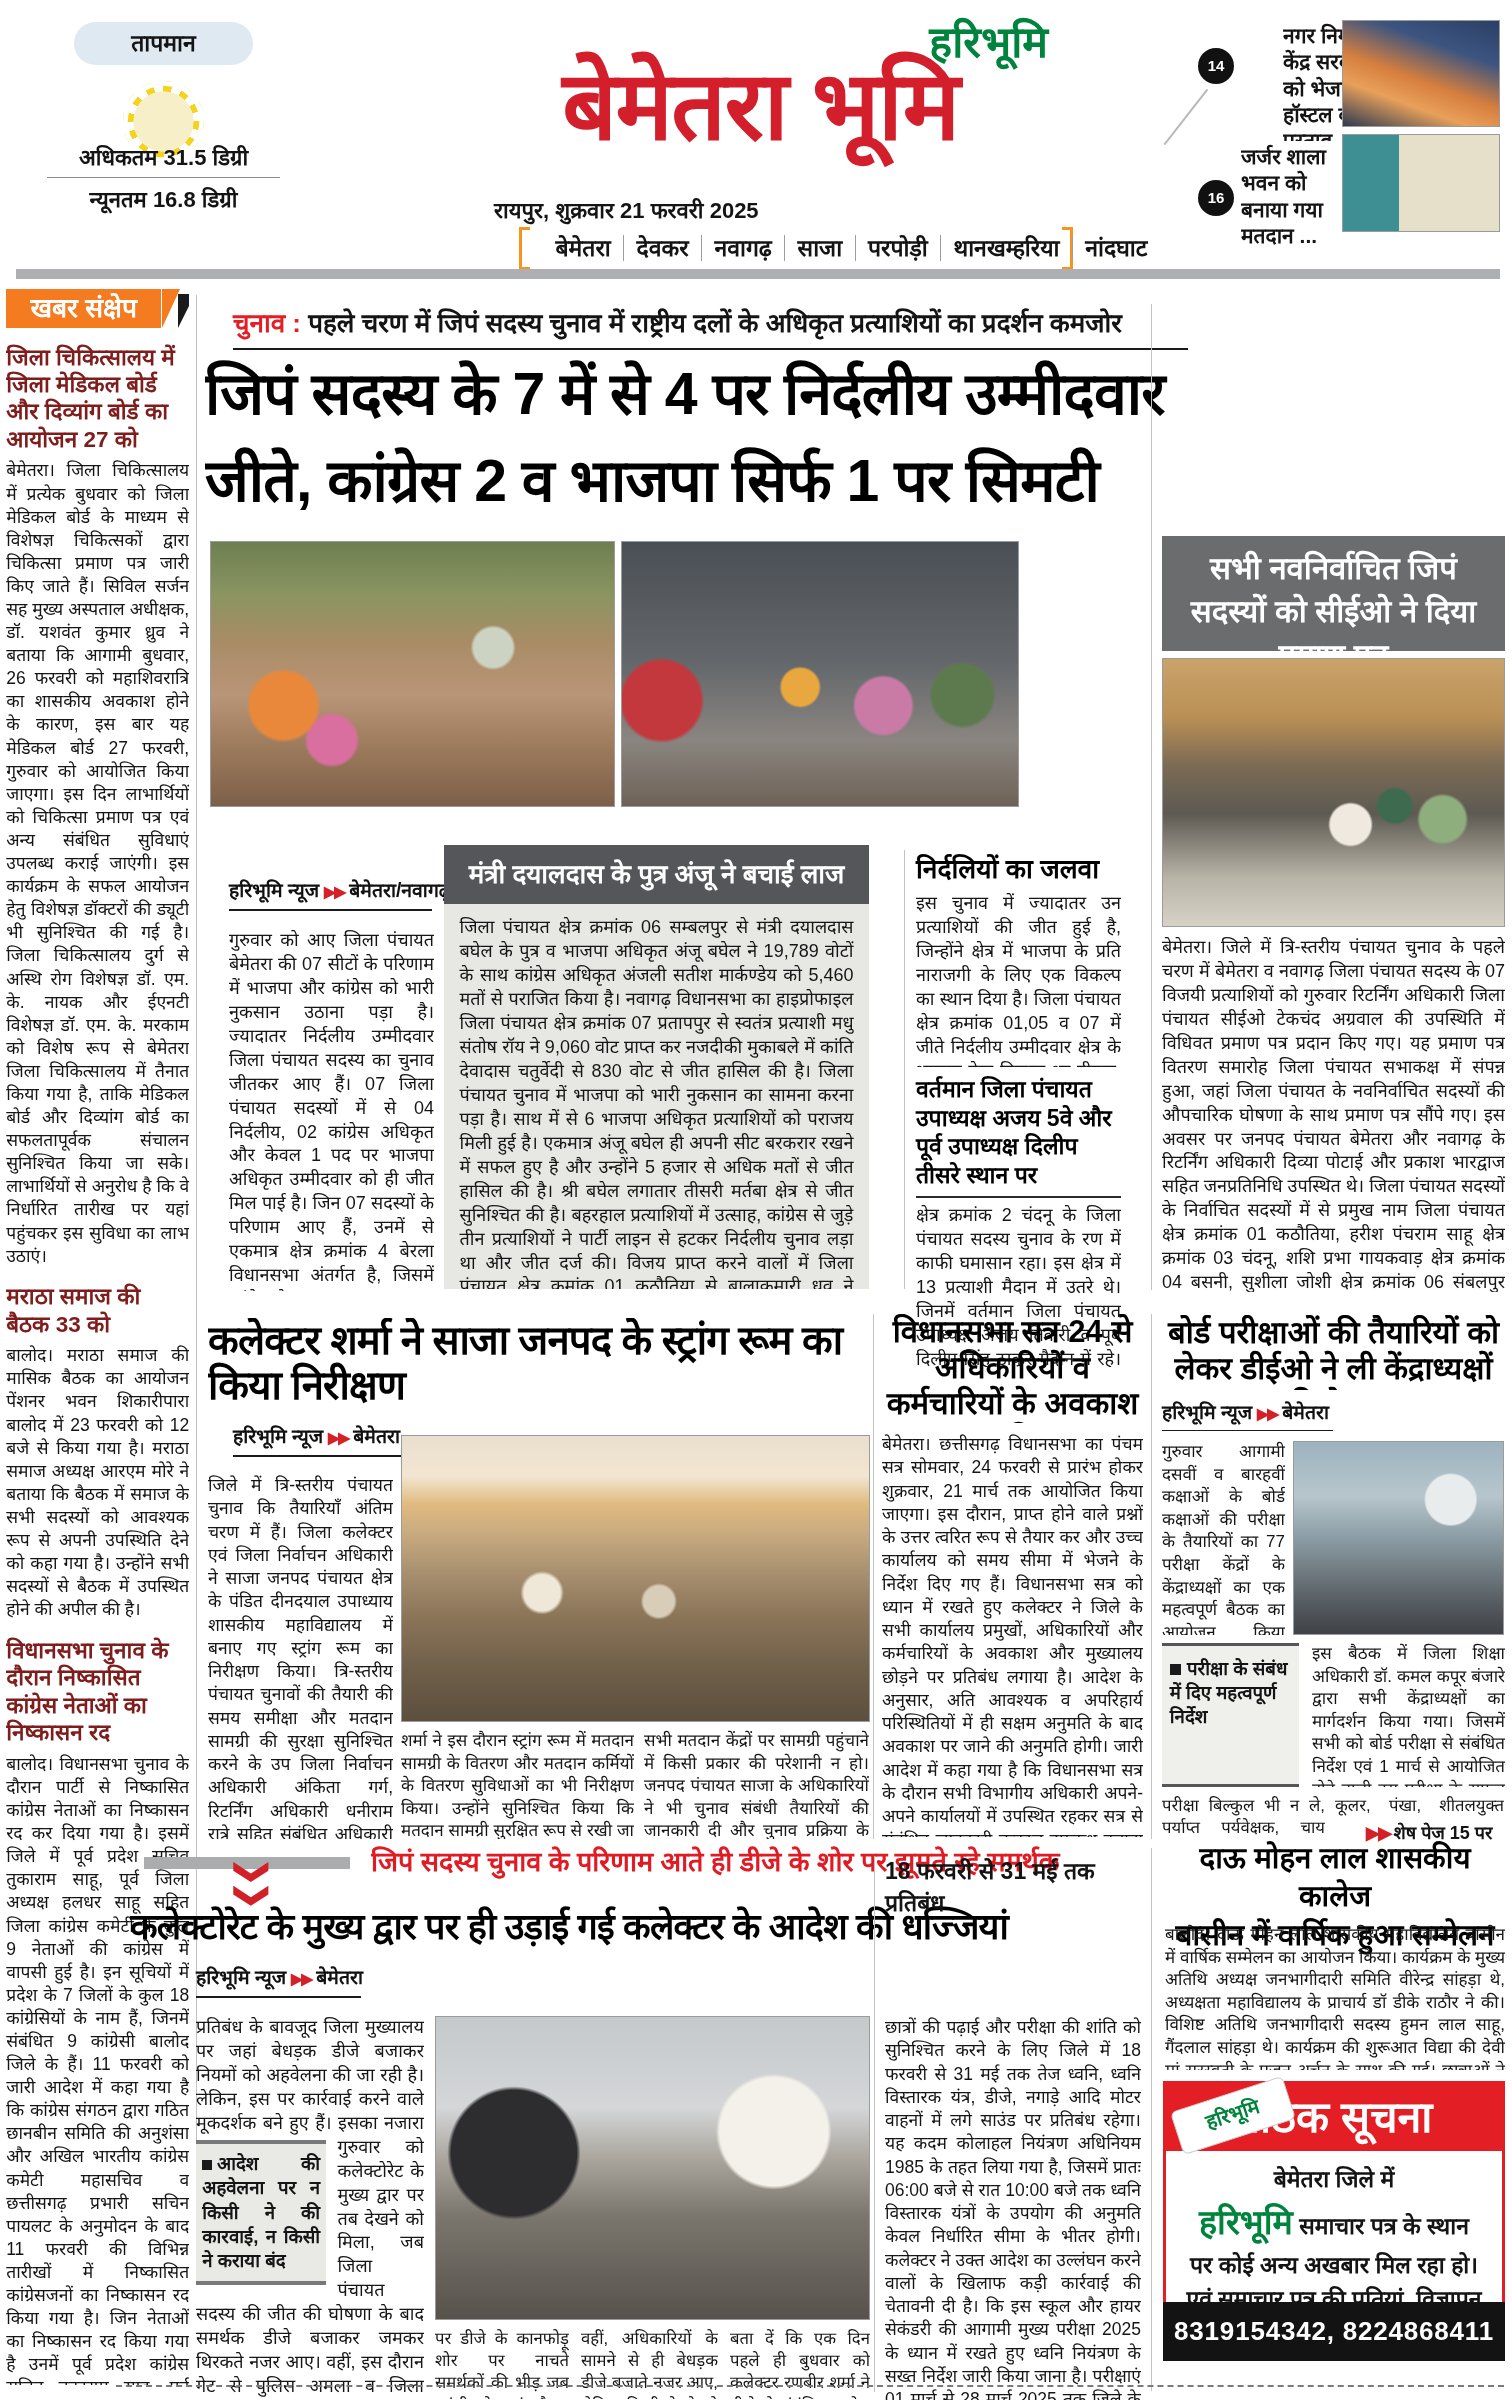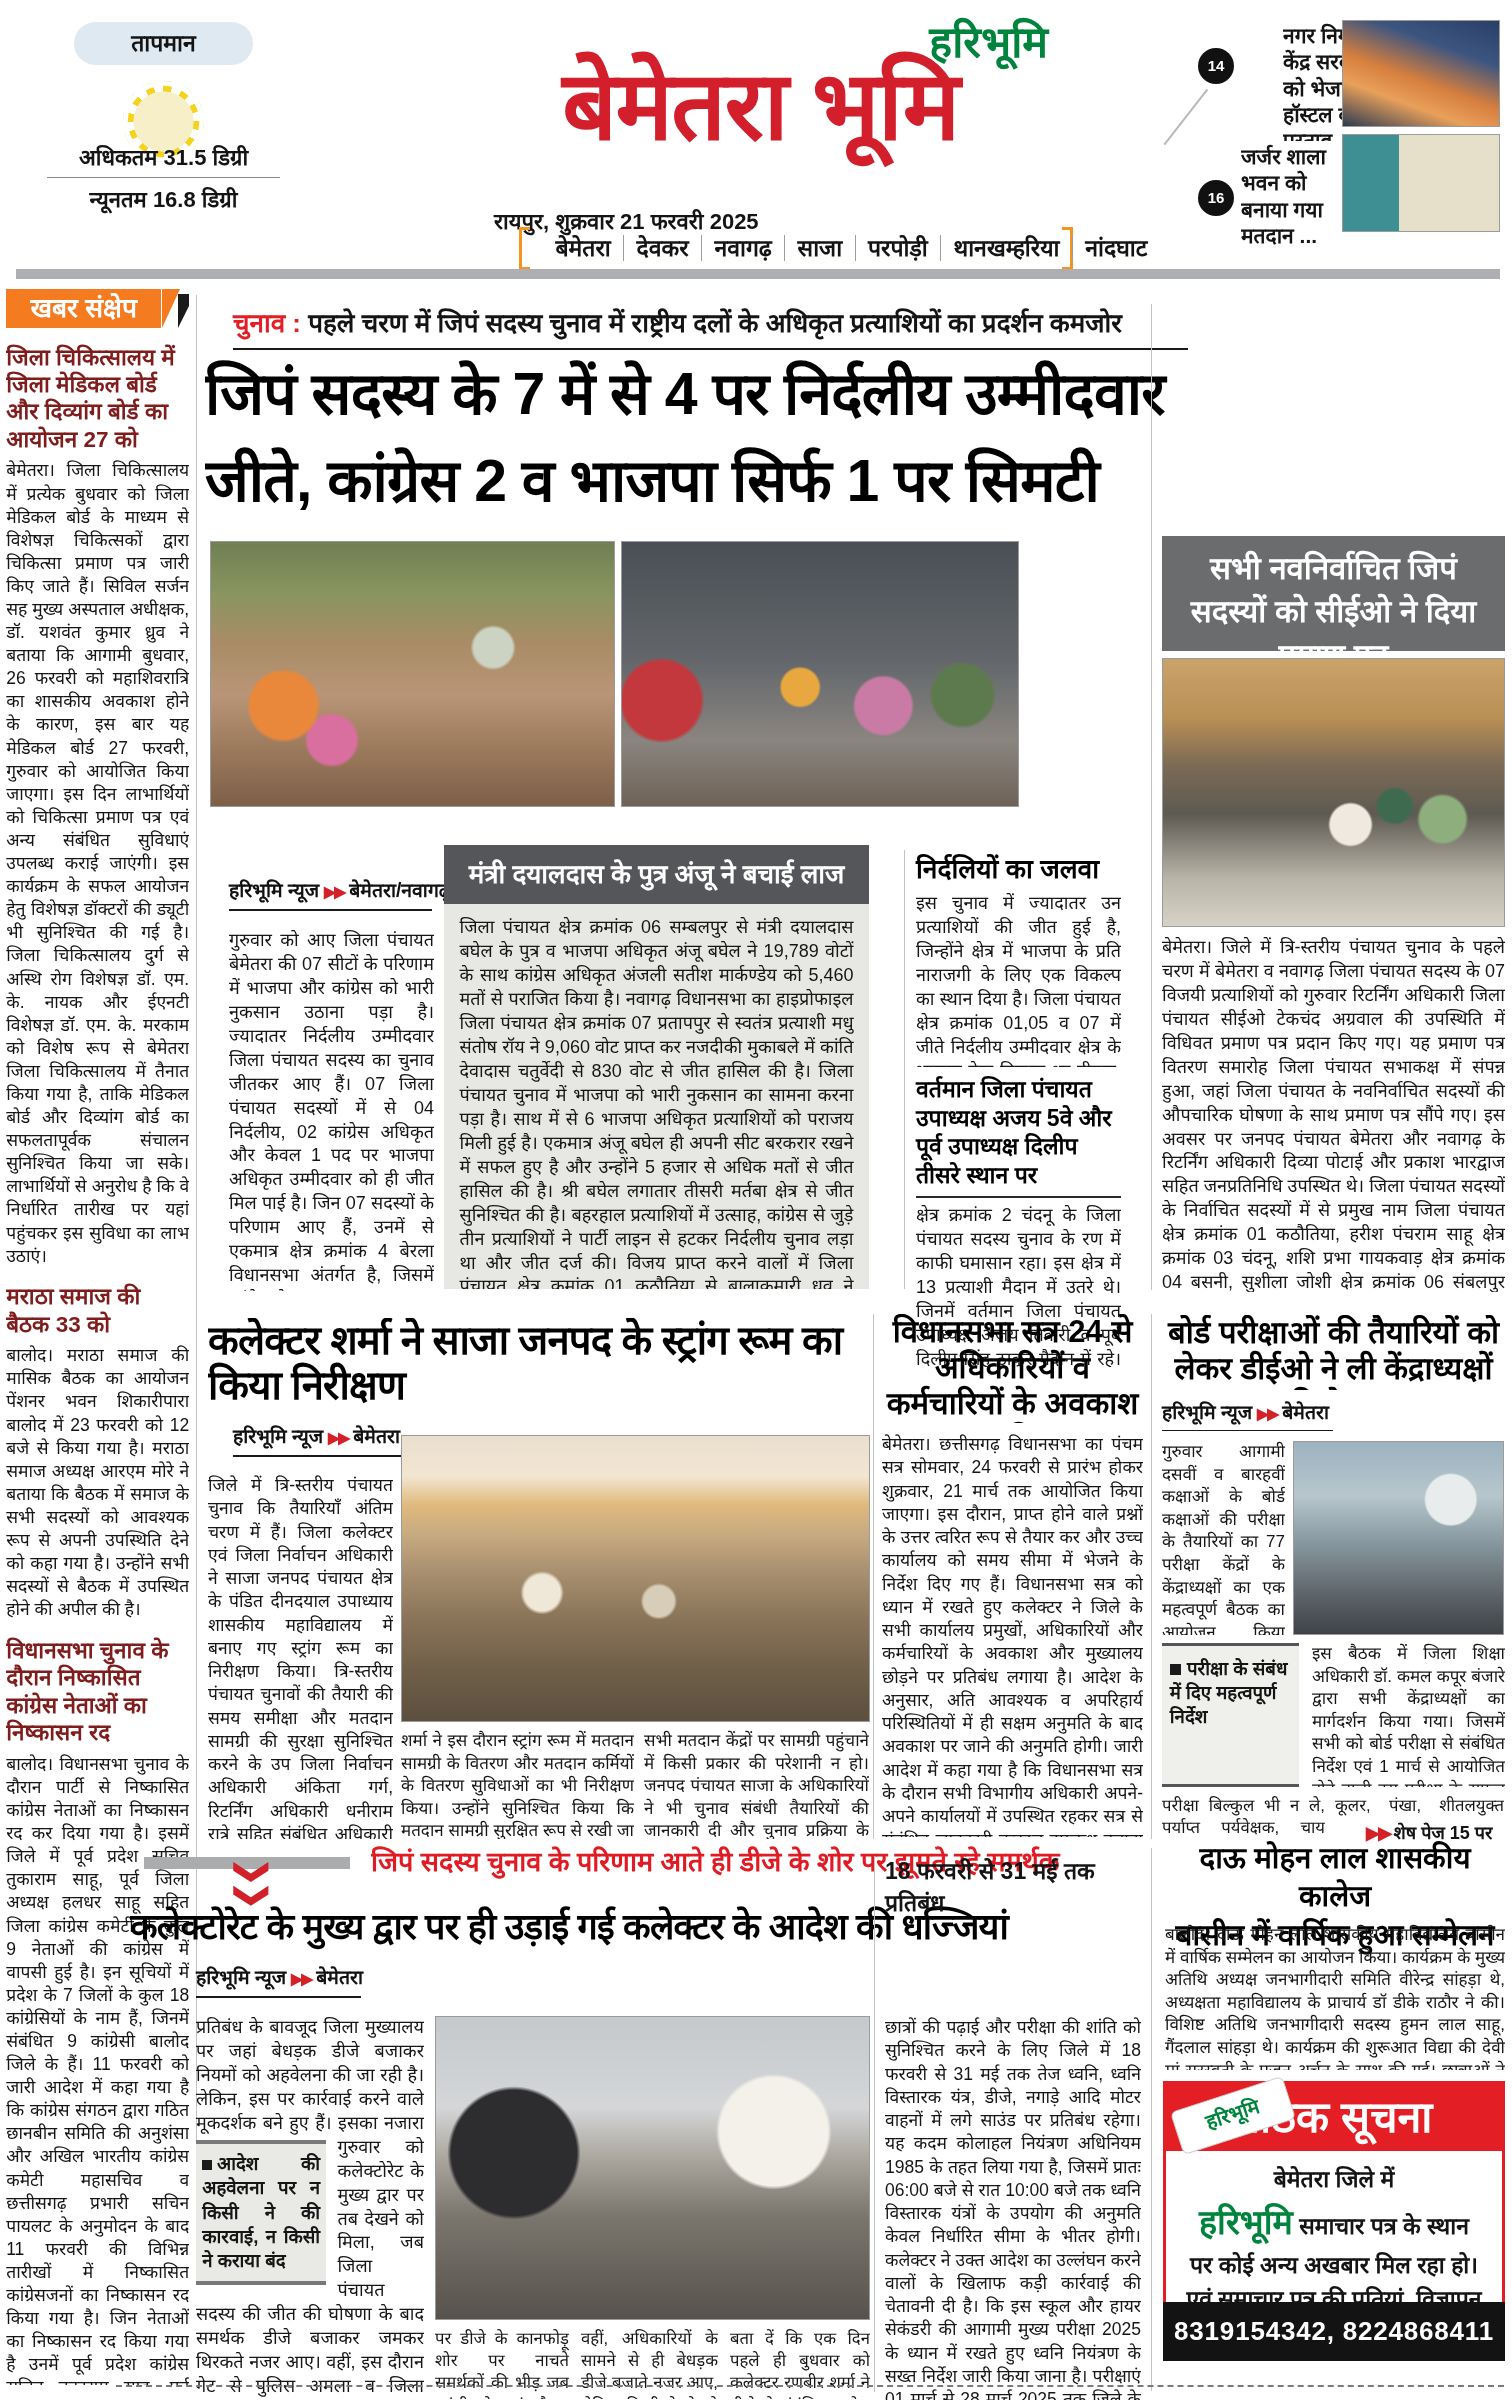--- a/index.html
+++ b/index.html
@@ -83,21 +83,21 @@
 
   <div class="abs pill" style="left:74px;top:22px;width:179px;height:43px;">तापमान</div>
   <div class="abs sun" style="left:123px;top:81px;"></div>
   <div class="abs wline" style="left:47px;top:141px;width:233px;border-bottom:1.6px solid #8a8a8a;padding-bottom:6.2px;">अधिकतम 31.5 डिग्री</div>
   <div class="abs wline" style="left:47px;top:183px;width:233px;">न्यूनतम 16.8 डिग्री</div>
 
   <div class="abs" style="left:419px;top:11px;width:683px;text-align:center;">
     <div class="brand-green" style="text-align:right;padding-right:54px;">हरिभूमि</div>
     <div class="mast-red" style="margin-top:-14px;">बेमेतरा भूमि</div>
   </div>
-  <div class="abs dateline" style="left:494px;top:205px;">रायपुर, शुक्रवार 21 फरवरी 2025</div>
+  <div class="abs dateline" style="left:494px;top:194px;">रायपुर, शुक्रवार 21 फरवरी 2025</div>
 
   <div class="abs bracket l" style="left:519px;top:227px;"></div>
   <div class="abs bracket r" style="left:1062px;top:227px;"></div>
   <div class="abs regions" style="left:543px;top:231px;width:512px;text-align:center;">
     <span class="itm">बेमेतरा</span><span class="itm">देवकर</span><span class="itm">नवागढ़</span><span class="itm">साजा</span><span class="itm">परपोड़ी</span><span class="itm">थानखम्हरिया</span><span class="itm">नांदघाट</span>
   </div>
 
   <div class="abs diag" style="left:1151px;top:116px;width:70px;"></div>
   <div class="abs pgnum" style="left:1198px;top:48px;">14</div>
   <div class="abs teaser-t" style="left:1283px;top:23px;width:99px;height:118px;overflow:hidden;">नगर निगम ने केंद्र सरकार को भेजा यूथ हॉस्टल का प्रस्ताव</div>

